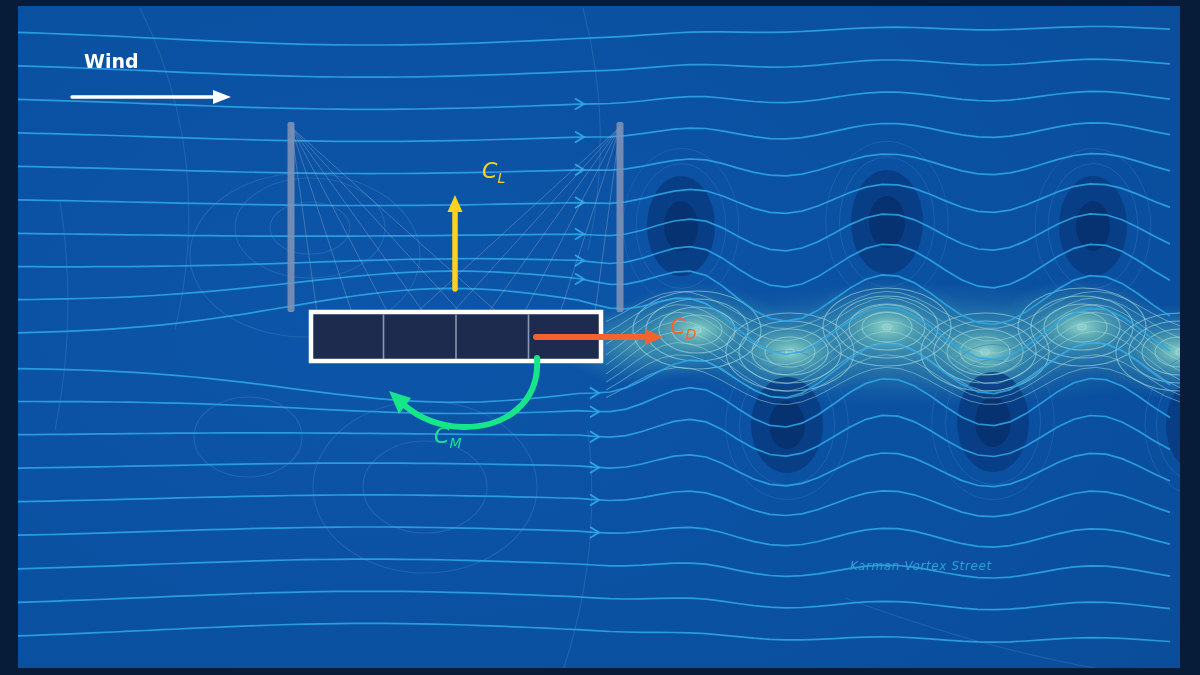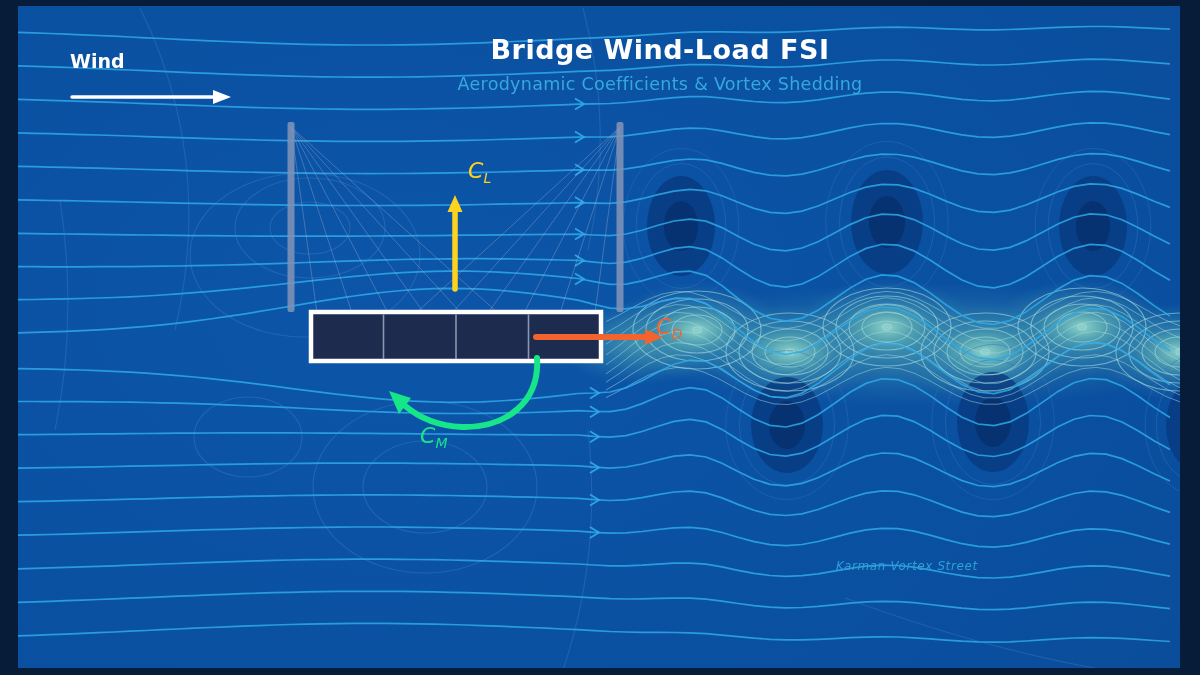--- a/index.html
+++ b/index.html
@@ -26,21 +26,21 @@
   .lift-stroke{stroke:var(--c-lift);stroke-width:5.5;stroke-linecap:round;fill:none;}
   .lift-fill{fill:var(--c-lift);}
   .drag-stroke{stroke:var(--c-drag);stroke-width:6;stroke-linecap:round;fill:none;}
   .drag-fill{fill:var(--c-drag);}
   .moment-stroke{stroke:var(--c-moment);stroke-width:6;stroke-linecap:round;fill:none;}
   .moment-fill{fill:var(--c-moment);}
   .wind-stroke{stroke:var(--c-wind);stroke-width:3.4;stroke-linecap:round;fill:none;}
   .wind-fill{fill:var(--c-wind);}
 
   
-  .txt{position:absolute;white-space:nowrap;}
+  .txt{position:absolute;white-space:nowrap;margin-left:14px;}
   .title{
     left:320px;top:34px;width:680px;text-align:center;
     color:var(--c-title);font-size:27px;font-weight:bold;letter-spacing:.5px;
   }
   .subtitle{
     left:320px;top:74px;width:680px;text-align:center;
     color:var(--c-subtitle);font-size:17.5px;letter-spacing:.3px;
   }
   .wind-label{left:70px;top:50px;color:var(--c-wind);font-size:19px;font-weight:bold;}
   .coef{font-style:italic;font-size:22px;font-weight:500;}
@@ -244,22 +244,20 @@
         <polygon class="wind-fill" points="231,97 213,90 213,104"></polygon>
       </g>
     </g>
   </svg>
 
   <div class="frame left"></div>
   <div class="frame right"></div>
   <div class="frame top"></div>
   <div class="frame bottom"></div>
 
-  <div class="txt title">Bridge Wind-Load FSI</div>
-  <div class="txt subtitle">Aerodynamic Coefficients &amp; Vortex Shedding</div>
   <div class="txt wind-label">Wind</div>
 
   <div class="txt coef lift"><span>C</span><sub>L</sub></div>
 
   <div class="txt coef drag"><span>C</span><sub>D</sub></div>
 
   <div class="txt coef moment"><span>C</span><sub>M</sub></div>
 
   <div class="txt karman">Karman Vortex Street</div>
 </div>

